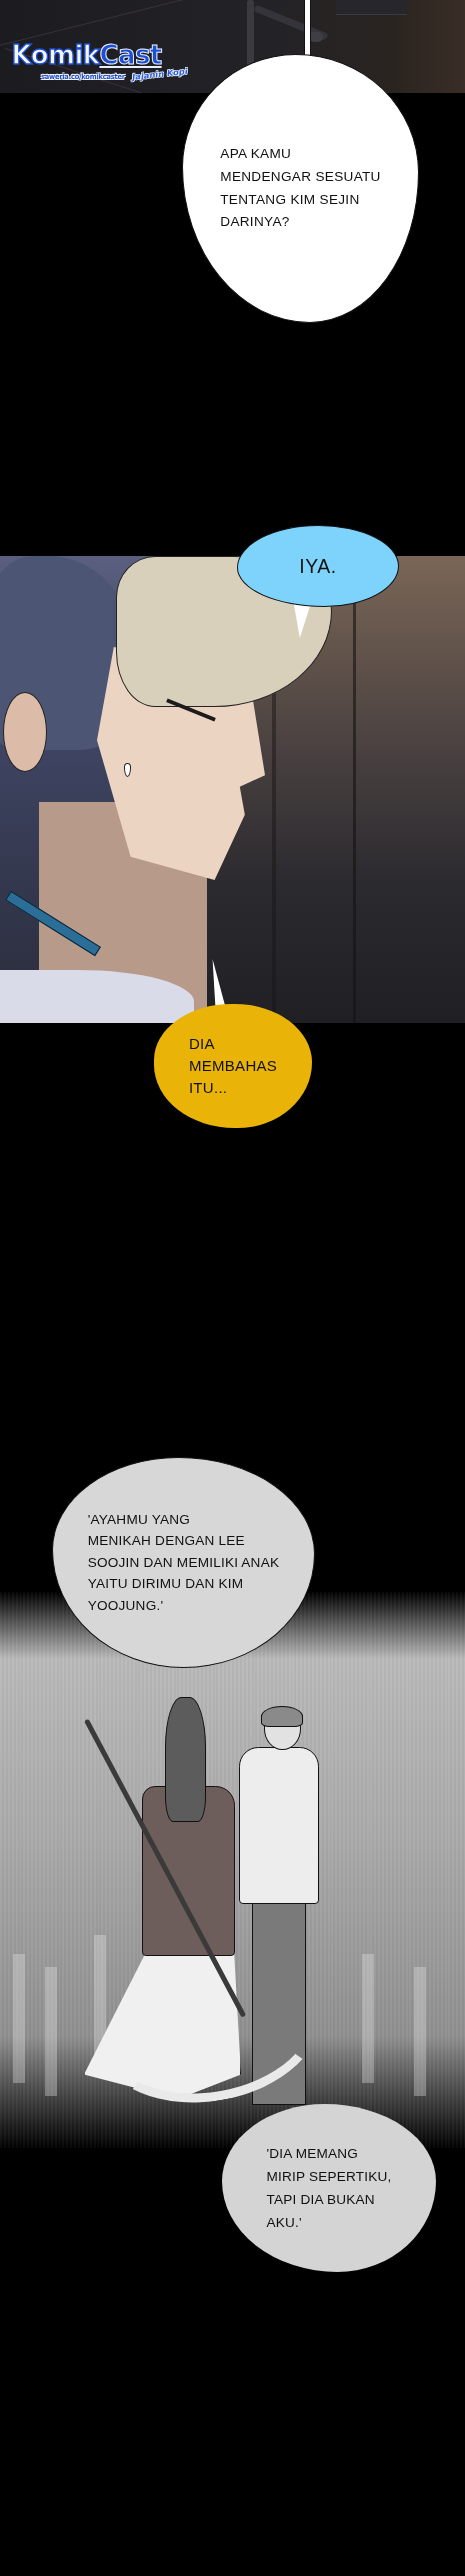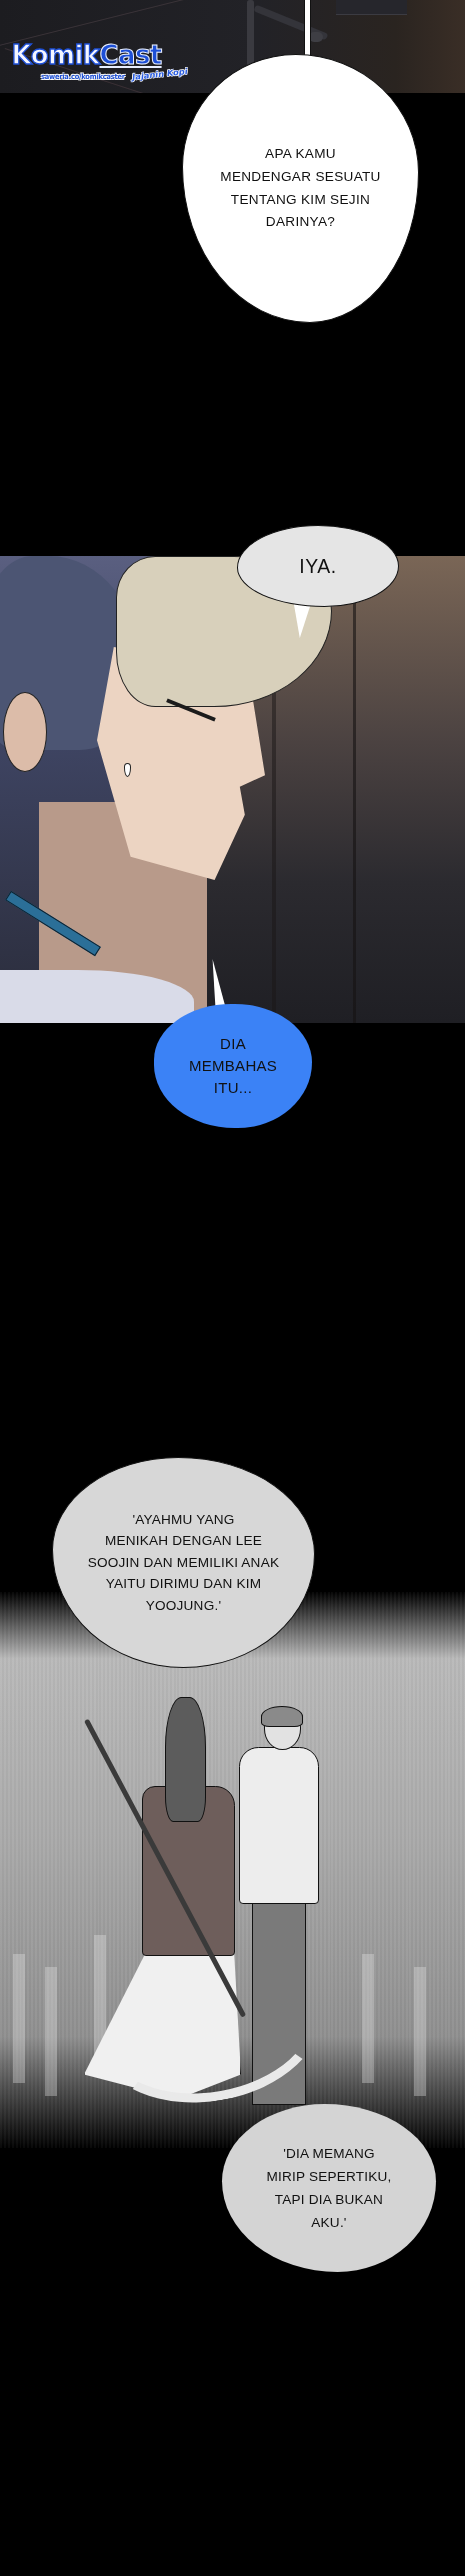--- a/index.html
+++ b/index.html
@@ -24,31 +24,31 @@
   .logo-komik { color: #f4f6ff; text-align: center; -webkit-text-stroke: 1.3px #1d4fd6; }
   .logo-cast { color: #1d4fd6; text-decoration: underline; -webkit-text-stroke: 1px #e8efff; }
   .logo-sub { left: 1.3px; top: 32px; font-family: "DejaVu Sans Condensed", "DejaVu Sans", sans-serif; font-weight: bold;
     font-size: 7.4px; color: #1d4fd6; white-space: nowrap; letter-spacing: -0.2px;
     text-shadow: -0.6px -0.6px 0 #fff, 0.6px -0.6px 0 #fff, -0.6px 0.6px 0 #fff, 0.6px 0.6px 0 #fff; padding-left: 28px; }
   .logo-tag { left: 120px; top: 28.5px; font-style: italic; font-weight: bold; font-size: 8.4px; color: #2a5de0;
     white-space: nowrap; transform: rotate(-6deg);
     text-shadow: -0.6px -0.6px 0 #fff, 0.6px -0.6px 0 #fff, -0.6px 0.6px 0 #fff, 0.6px 0.6px 0 #fff; }
 
   
-  .bubble { display: flex; align-items: center; justify-content: center; text-align: center;
+  .bubble { display: flex; align-items: center; justify-content: center; text-align: left;
     font-family: "Liberation Sans Narrow", "Liberation Sans", sans-serif; color: #111;
     text-transform: uppercase; box-sizing: border-box; }
   .bubble span { display: block; white-space: pre-line; }
   .b1 { left: 182px; top: 54px; width: 237px; height: 269px; background: #fff;
     border-radius: 48% 52% 46% 54% / 42% 44% 56% 58%; border: 1.3px solid #111;
     font-size: 13.6px; line-height: 22.6px; letter-spacing: 0.3px; }
   .b1-tail { left: 304px; top: 0; width: 5.2px; height: 60px; background: #fff;
     clip-path: polygon(0 0, 100% 0, 100% 100%, 0 100%); border-left: 1.3px solid #111; border-right: 1.3px solid #111; }
 
-  .b2 { left: 237px; top: 525px; width: 162px; height: 82px; background: #e5e5e5;
+  .b2 { left: 237px; top: 525px; width: 162px; height: 82px; background: #7dd3fc;
     border: 1.9px solid #111; border-radius: 50% 50% 46% 54% / 52% 50% 50% 48%;
     font-size: 19.4px; letter-spacing: 0.6px; }
   .b2-tail { left: 293px; top: 599px; width: 19.4px; height: 39px; background: #fff;
     clip-path: polygon(0 0, 100% 0, 35% 100%); }
 
   
   .panel-face { left: 0; top: 556px; width: 466px; height: 467px; overflow: hidden;
     background: linear-gradient(180deg, #7a6656 0%, #4b4241 40%, #2b2a2f 70%, #1f1f24 100%); }
   .face-bg-left { left: 0; top: 0; width: 168px; height: 467px;
     background: linear-gradient(180deg, #5a5f80 0%, #3e4462 40%, #2a2c3a 100%); }
@@ -63,21 +63,21 @@
   .face-neck { left: 39px; top: 246px; width: 168px; height: 221px; background: #b89a8a; }
   .face-ear { left: 3.2px; top: 136px; width: 42px; height: 78px; background: #dcbca9; border-radius: 50%;
     border: 1.3px solid #222; }
   .face-eye { left: 165px; top: 152px; width: 52px; height: 3.9px; background: #1b1b1b; transform: rotate(22deg); }
   .face-sweat { left: 124px; top: 207px; width: 5.2px; height: 11.6px; background: #fff; border: 0.6px solid #222;
     border-radius: 50% 50% 50% 50% / 30% 30% 70% 70%; }
   .face-collar { left: 0; top: 362px; width: 104px; height: 9px; background: #2b6f98; transform: rotate(32deg); border: 0.6px solid #0e2230; }
   .face-shirt { left: 0; top: 414px; width: 194px; height: 53px; background: #d9dbe8; border-radius: 0 60% 0 0; }
 
   
-  .b3 { left: 154px; top: 1004px; width: 158px; height: 124px; background: #3b82f6;
+  .b3 { left: 154px; top: 1004px; width: 158px; height: 124px; background: #eab308;
     border-radius: 50% 50% 48% 52% / 46% 48% 54% 52%;
     font-size: 15px; line-height: 22px; letter-spacing: 0.3px; }
   .b3-tail { left: 211px; top: 959px; width: 15.5px; height: 52px; background: #fff;
     clip-path: polygon(10% 0, 100% 100%, 30% 100%); }
 
   
   .panel-gray { left: 0; top: 1592px; width: 466px; height: 556px;
     background: linear-gradient(180deg, #000 0%, #5e5e5e 6%, #b9b9b9 12%, #a9a9a9 45%, #8f8f8f 80%, #3a3a3a 92%, #000 100%); overflow: hidden; }
   .gray-noise { left: 0; top: 0; width: 466px; height: 556px; opacity: .25;
     background-image: repeating-linear-gradient(90deg, rgba(255,255,255,.15) 0 1.9px, rgba(0,0,0,.1) 1.9px 3.9px); }

